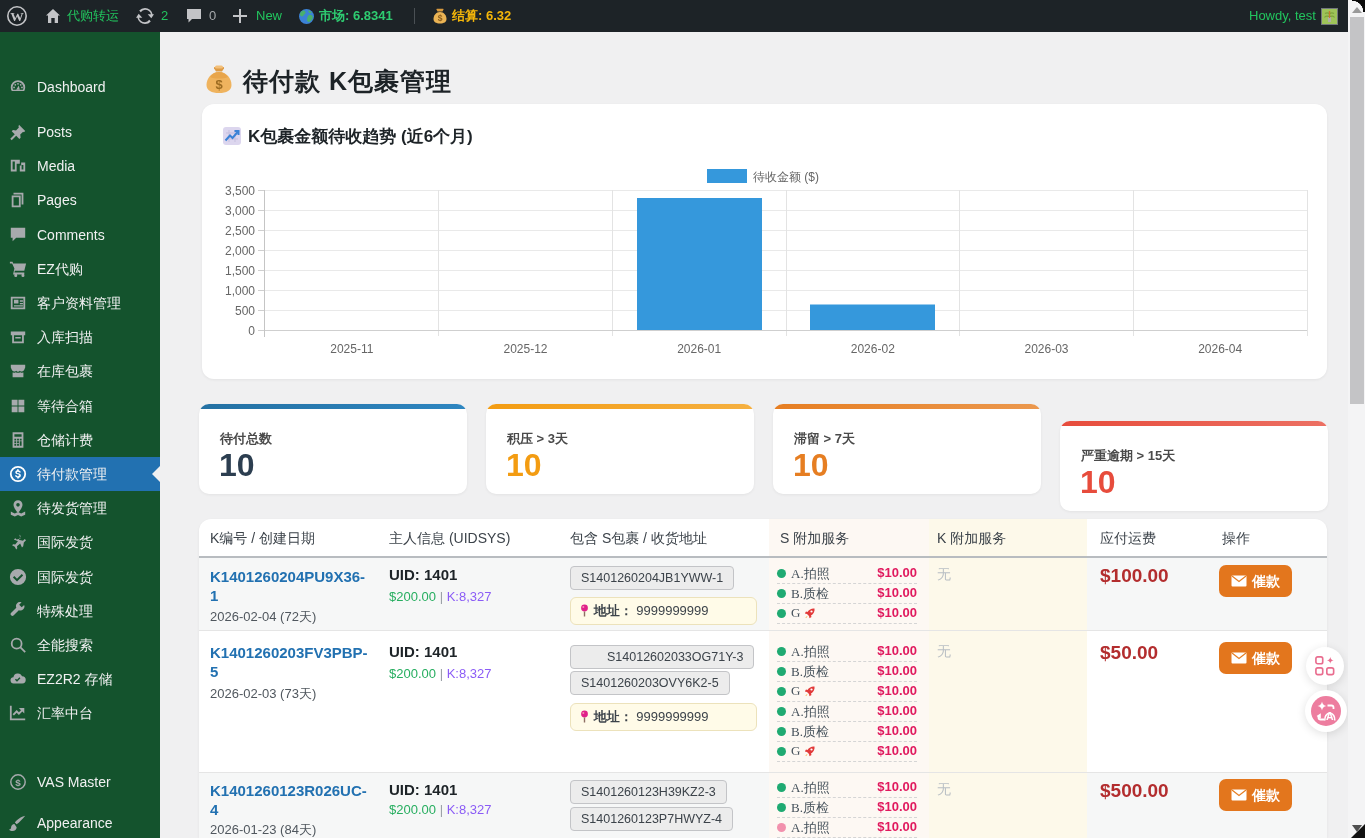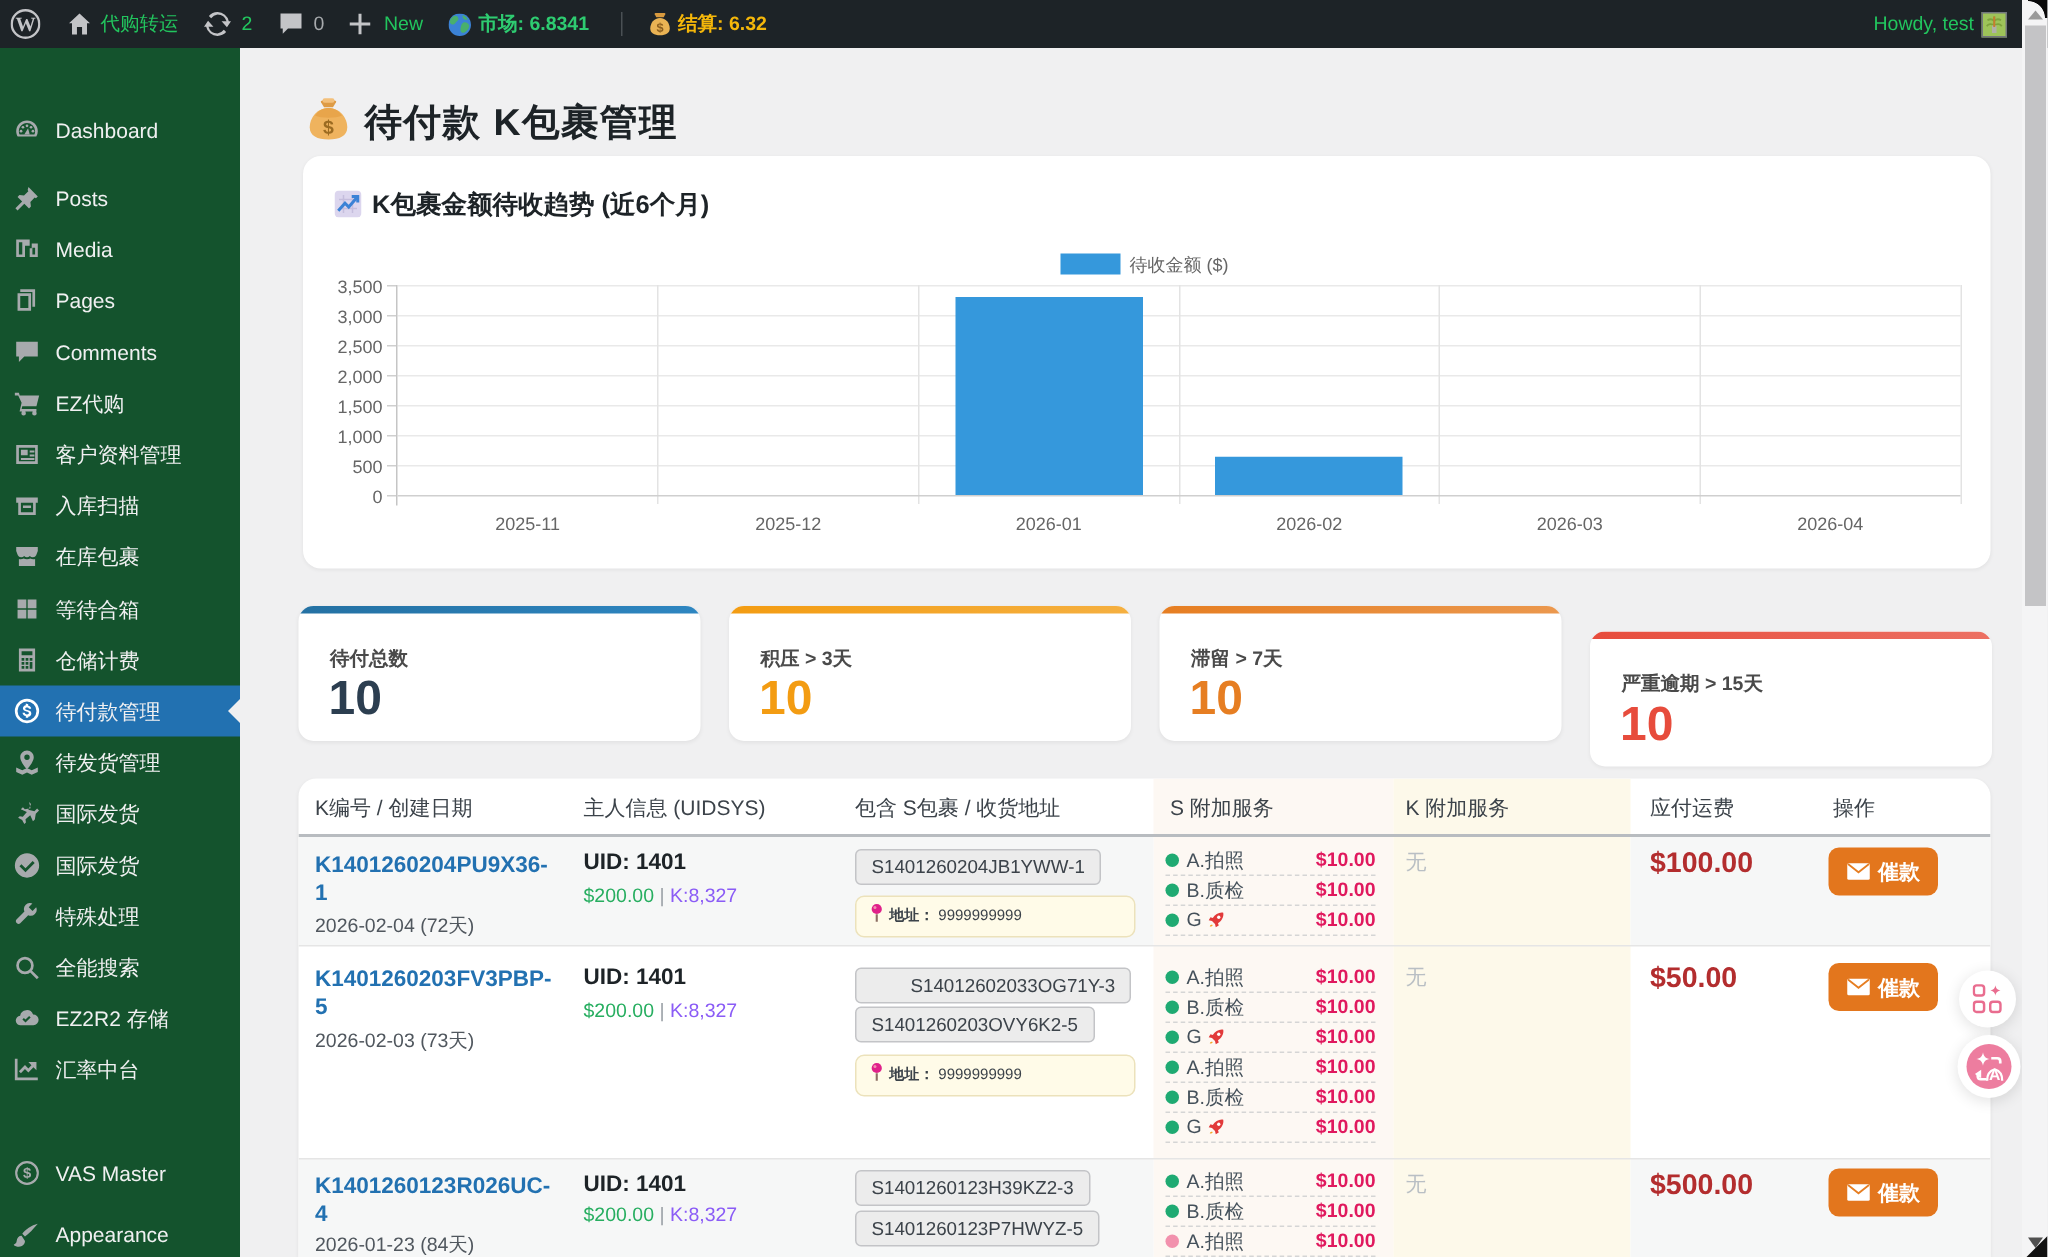--- a/index.html
+++ b/index.html
@@ -41,25 +41,25 @@
 #thline { position:absolute; left:0; top:37px; width:1128px; height:2px; background:#b8bcc0; }
 .colS { position:absolute; left:570px; width:160px; background:#fdf8f3; }
 .colK { position:absolute; left:730px; width:158px; background:#fdf9ea; }
 .rowA { position:absolute; left:0; width:1128px; background:#f6f7f7; }
 .kn { position:absolute; font-size:15px; font-weight:bold; color:#2271b1; line-height:19px; width:165px; }
 .dt { position:absolute; font-size:13px; color:#50575e; }
 .uid { position:absolute; font-size:15px; font-weight:bold; color:#1d2327; }
 .mon { position:absolute; font-size:13px; }
 .mon .g { color:#27ae60; } .mon .sep { color:#9aa0a6; } .mon .p { color:#8b5cf6; }
 .spill { position:absolute; height:24px; line-height:22px; background:#ececec; border:1px solid #c3c4c7; border-radius:4px; font-size:12.5px; color:#3c434a; padding:0 10px; }
-.addr { position:absolute; height:28px; line-height:26px; background:#fffbe8; border:1px solid #ece2bb; border-radius:6px; font-size:10px; color:#3c434a; padding:0 10px 0 8px; }
+.addr { position:absolute; height:28px; line-height:26px; background:#fffbe8; border:1px solid #ece2bb; border-radius:6px; font-size:13px; color:#3c434a; padding:0 10px 0 8px; }
 .svc { position:absolute; left:578px; width:140px; height:20px; border-bottom:1px dashed #d5d5d5; font-size:13px; color:#44505a; }
 .svc .dot { position:absolute; left:0; top:5px; width:9px; height:9px; border-radius:50%; background:#1faa72; }
 .svc .dot.pk { background:#f291ad; }
-.svc .nmx { position:absolute; left:14px; top:1px; }
+.svc .nmx { position:absolute; left:14px; top:1px;font-family:Liberation Serif, serif; }
 .svc .pr { position:absolute; right:0; top:1px; font-weight:bold; color:#e0195e; }
 .wu { position:absolute; font-size:14px; color:#b9bfc4; }
 .due { position:absolute; font-size:19px; font-weight:bold; color:#b32d2e; }
 .btn { position:absolute; width:73px; height:32px; background:#e3761d; border-radius:7px; color:#fff; font-size:14px; font-weight:bold; text-align:center; line-height:32px; }
 
 
 #sb { position:absolute; right:0; top:0; width:17px; height:838px; background:#f4f4f5; z-index:90; }
 #sbthumb { position:absolute; left:2px; top:17px; width:14px; height:387px; background:#c4c4c6; }
 .sbarr { position:absolute; left:4px; width:0; height:0; border-left:5px solid transparent; border-right:5px solid transparent; }
 
@@ -465,21 +465,21 @@
     <div class="btn" style="left:1020px;top:123px;"><svg width="16" height="12" viewBox="0 0 16 12" style="vertical-align:-1px;margin-right:5px;">
           <rect x="0.5" y="0.5" width="15" height="11" rx="1" fill="#fff"></rect>
           <path d="M1 1 L8 6.5 L15 1" stroke="#e67e22" stroke-width="1.2" fill="none"></path>
         </svg>催款</div>
 
     <div class="kn" style="left:11px;top:262px;">K1401260123R026UC-<br>4</div>
     <div class="dt" style="left:11px;top:302px;">2026-01-23 (84天)</div>
     <div class="uid" style="left:190px;top:262px;">UID: 1401</div>
     <div class="mon" style="left:190px;top:283px;"><span class="g">$200.00</span> <span class="sep">|</span> <span class="p">K:8,327</span></div>
     <div class="spill" style="left:371px;top:261px;">S1401260123H39KZ2-3</div>
-    <div class="spill" style="left:371px;top:288px;">S1401260123P7HWYZ-5</div>
+    <div class="spill" style="left:371px;top:288px;">S1401260123P7HWYZ-4</div>
     <div class="svc" style="top:259px;">
         <span class="dot"></span>
         <span class="nmx">A.拍照</span>
         <span class="pr">$10.00</span>
       </div>
     <div class="svc" style="top:279px;">
         <span class="dot"></span>
         <span class="nmx">B.质检</span>
         <span class="pr">$10.00</span>
       </div>

